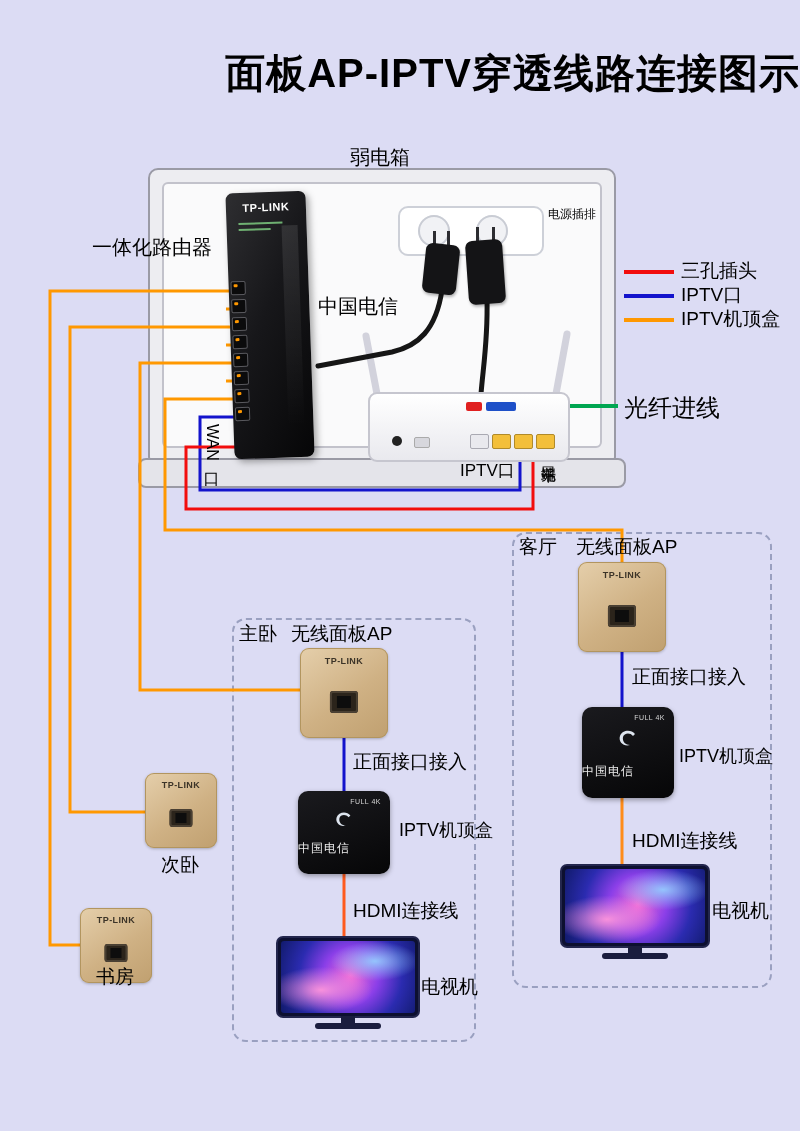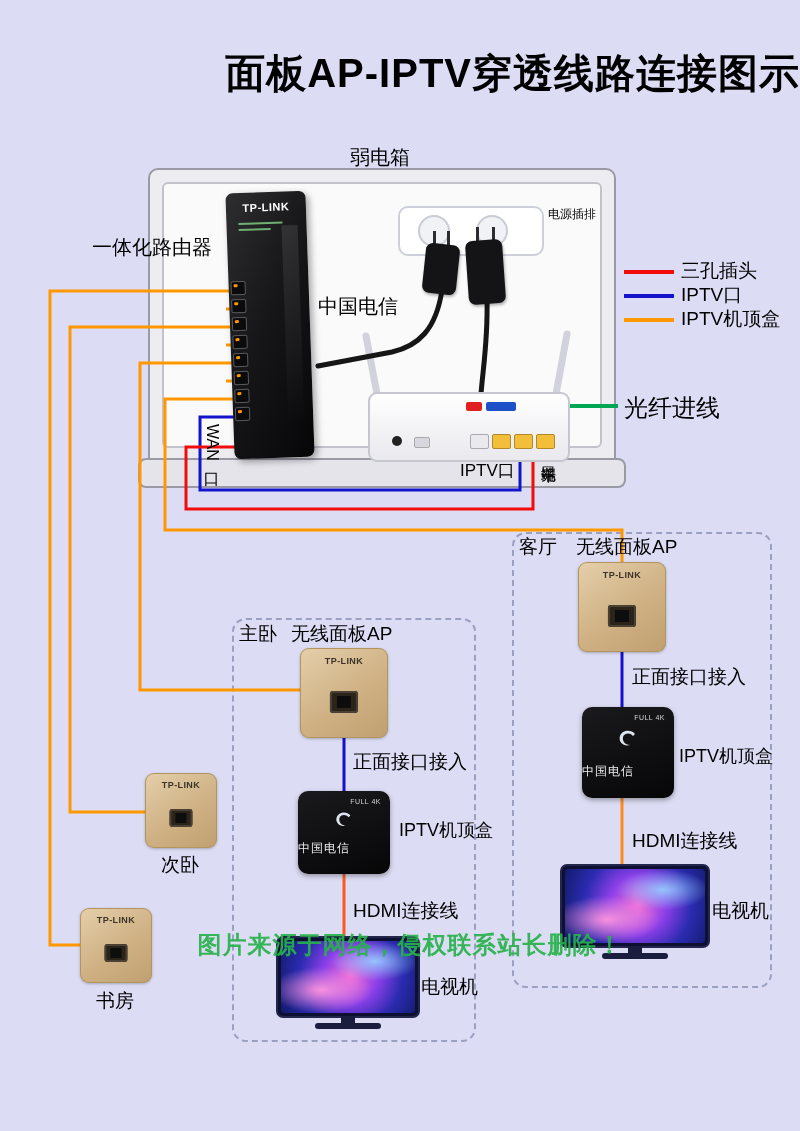--- a/index.html
+++ b/index.html
@@ -203,17 +203,16 @@
   <div class="ap" style="left:145px;top:773px;width:72px;height:75px;">
     <div class="ap-brand">TP-LINK</div>
     <div class="ap-jack"></div>
   </div>
   <div class="lbl" style="left:161px;top:855px;">次卧</div>
 
   <div class="ap" style="left:80px;top:908px;width:72px;height:75px;">
     <div class="ap-brand">TP-LINK</div>
     <div class="ap-jack"></div>
   </div>
-  <div class="lbl" style="left:96px;top:991px;font-family:Liberation Serif, serif;">书房</div>
-
-  <div class="watermark">图片来源于网络，侵权联系站长删除！</div>
+  <div class="lbl" style="left:96px;top:967px;font-family:Liberation Serif, serif;">书房</div>
+
 
 </div>
 
 </body></html>

